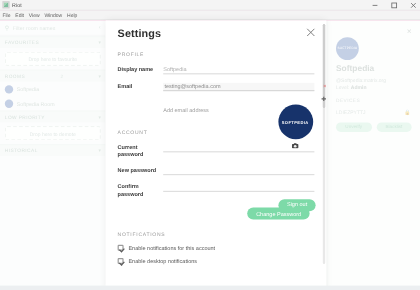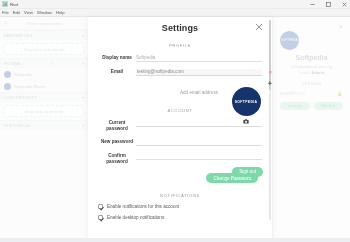--- a/index.html
+++ b/index.html
@@ -6,21 +6,20 @@
   html, body {
     width: 350px; height: 242px;
     font-family: "Liberation Sans", sans-serif;
     overflow: hidden;
     background: #ffffff;
   }
   .app {
     position: relative;
     width: 350px; height: 242px;
     background: #ec4899;
-    text-align: center;
   }
 
   
   .titlebar {
     position: absolute; top: 0; left: 0;
     width: 350px; height: 9px;
     background: #f4f4f4;
     border-bottom: 1px solid #ececec;
     display: flex; align-items: center;
   }

